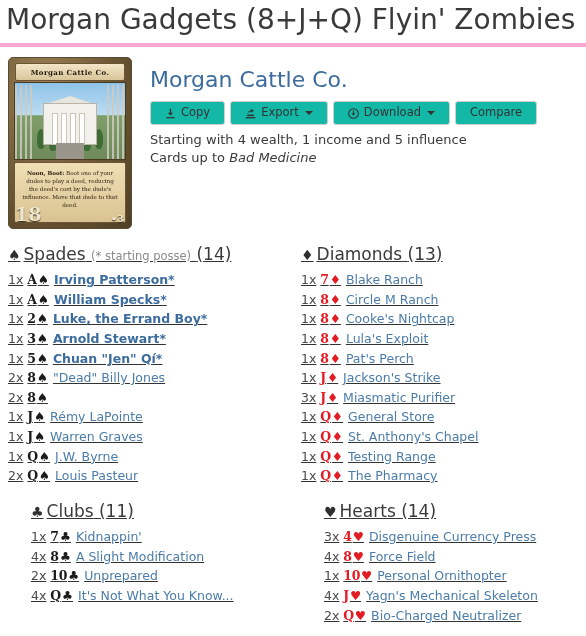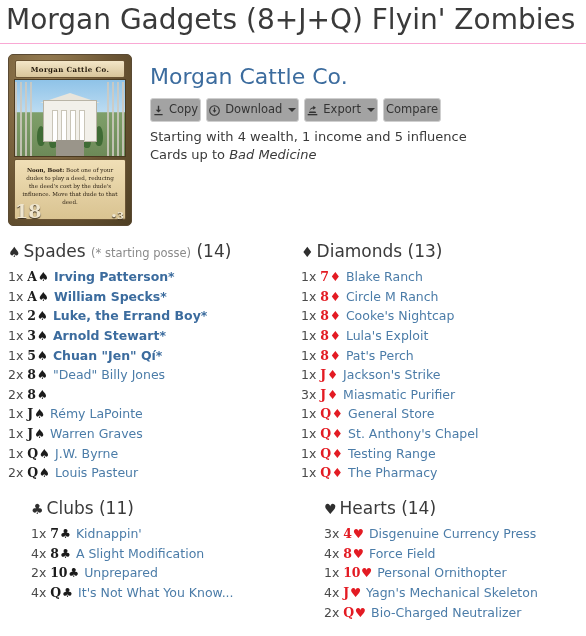--- a/index.html
+++ b/index.html
@@ -7,21 +7,21 @@
     width:586px;height:636px;overflow:hidden;background:#ffffff;
     font-family:"DejaVu Sans","Liberation Sans",sans-serif;
     color:#333333;
   }
   .page{width:586px;height:636px;position:relative;box-sizing:border-box;}
 
   
   .page-title{
     font-size:28px;font-weight:400;color:#3a3a3a;
     padding:2px 6px 6px 6px;margin:0;
-    border-bottom:1px solid #f9a8d4;
+    border-bottom:4px solid #f9a8d4;
     line-height:1.25;white-space:nowrap;
   }
 
   
   .deck-head{display:flex;align-items:flex-start;padding:10px 6px 4px 8px;}
   .card-thumb{
     width:122px;height:170px;flex:0 0 122px;position:relative;
     border:1px solid #5a4a33;border-radius:5px;overflow:hidden;
     background:#6b5737;
   }
@@ -87,34 +87,34 @@
   }
 
   .deck-meta{padding-left:18px;padding-top:10px;flex:1;min-width:0;}
   .deck-name{
     font-size:22px;color:#3c6c9e;font-weight:400;margin:0 0 8px 0;
     line-height:1.2;cursor:pointer;
   }
   .btn-row{display:flex;gap:5px;margin-bottom:6px;}
   .btn{
     display:inline-flex;align-items:center;gap:5px;
-    border:1px solid #cfcfcf;border-radius:3px;background:#a3a3a3;
-    padding:2px 2px;font-size:11.5px;color:#333;line-height:1.5;
+    border:1px solid #cfcfcf;border-radius:3px;background:#14b8a6;
+    padding:2px 14px;font-size:11.5px;color:#333;line-height:1.5;
     white-space:nowrap;cursor:pointer;
   }
   .btn .caret{
     width:0;height:0;border-left:4px solid transparent;border-right:4px solid transparent;
     border-top:4px solid #333;margin-left:1px;
   }
   .btn svg{display:block;}
   .deck-line{font-size:13px;color:#3a3a3a;line-height:1.45;}
   .deck-line .ital{font-style:italic;margin-top:46px;}
 
   
-  .columns{display:flex;padding:10px 6px 0 8px;}
+  .columns{display:flex;padding:10px 6px 0 8px;text-decoration:underline;}
   .col{width:285px;flex:0 0 285px;}
   .col.right{padding-left:8px;}
   .suit-head{
     font-size:17px;color:#3a3a3a;line-height:1.3;margin:0 0 5px 0;white-space:nowrap;
   }
   .suit-head .glyph{font-size:14px;color:#2f2f2f;margin-right:3px;}
   .suit-head .note{font-size:11.5px;color:#8a8a8a;}
   .suit-head .count{font-size:17px;color:#3a3a3a;}
   .card-row{
     font-size:12.5px;line-height:1.57;white-space:nowrap;
@@ -176,40 +176,40 @@
             <svg width="11" height="11" viewBox="0 0 16 16">
                 <path fill="#333" d="M7 1h2v6h3L8 11 4 7h3V1zM2 13h12v2H2z"></path>
               </svg>
           </span>
           <span>Copy</span>
         </div>
 
         <div class="btn">
           <span>
             <svg width="11" height="11" viewBox="0 0 16 16">
-                <circle cx="8" cy="8" r="7" fill="none" stroke="#333" stroke-width="1.6"></circle>
-                <path fill="#333" d="M7.2 3.6h1.6v4.1h2L8 11.3 5.2 7.7h2z"></path>
-              </svg>
-          </span>
-          <span>Download</span>
-          <span class="caret"></span>
-        </div>
-
-        <div class="btn">
-          <span>
-            <svg width="11" height="11" viewBox="0 0 16 16">
                 <path fill="#333" d="M9 1l4 3-4 3V5.2C6.2 5.4 4.6 6.6 4 9c-.2-3.4 1.6-5.4 5-5.8V1z"></path>
                 <path fill="#333" d="M1 13h14v2H1z"></path>
                 <path fill="#333" d="M2.6 11.6h10.8l-1.2-2H3.8z"></path>
               </svg>
           </span>
           <span>Export</span>
           <span class="caret"></span>
         </div>
 
+        <div class="btn">
+          <span>
+            <svg width="11" height="11" viewBox="0 0 16 16">
+                <circle cx="8" cy="8" r="7" fill="none" stroke="#333" stroke-width="1.6"></circle>
+                <path fill="#333" d="M7.2 3.6h1.6v4.1h2L8 11.3 5.2 7.7h2z"></path>
+              </svg>
+          </span>
+          <span>Download</span>
+          <span class="caret"></span>
+        </div>
+
 
         <div class="btn">
           <span>Compare</span>
         </div>
 
       </div>
 
       <div class="deck-line">Starting with 4 wealth, 1 income and 5 influence</div>
       <div class="deck-line"><span>Cards up to </span><span class="ital">Bad Medicine</span></div>
     </div>

